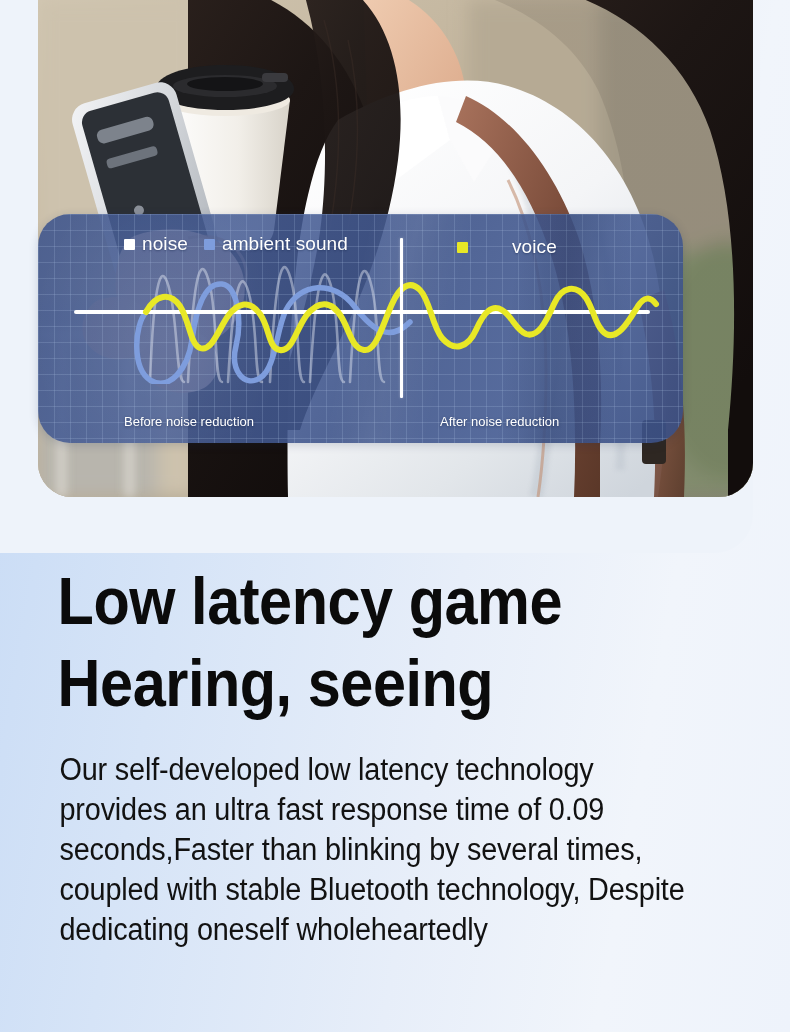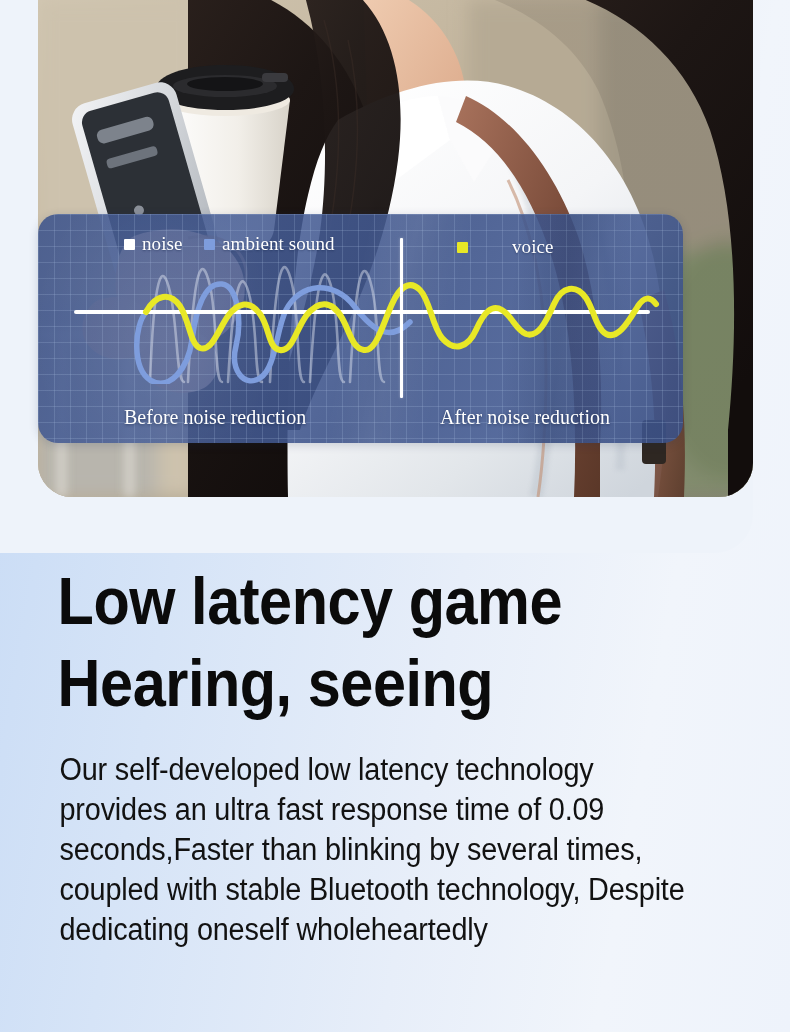--- a/index.html
+++ b/index.html
@@ -25,26 +25,25 @@
     border-bottom-left-radius:34px;
     border-bottom-right-radius:34px;
     overflow:hidden;
     background:#b9ac97;
   }
   .photo-card svg{display:block;width:715px;height:497px;}
 
   
   .overlay{
     position:absolute;left:38px;top:214px;width:645px;height:229px;
-    border-radius:20px;overflow:hidden;
+    border-radius:32px;overflow:hidden;
     background:
       linear-gradient(115deg, rgba(64,86,140,.90) 0%, rgba(70,93,150,.86) 30%,
                       rgba(62,84,138,.90) 55%, rgba(68,91,147,.88) 78%, rgba(58,79,132,.92) 100%);
     box-shadow:0 2px 10px rgba(30,45,80,.18);
-    font-family:Liberation Serif, serif;
   }
   .overlay .grid{
     position:absolute;inset:0;
     background-image:
       linear-gradient(rgba(170,192,226,.22) 1px, transparent 1px),
       linear-gradient(90deg, rgba(170,192,226,.22) 1px, transparent 1px);
     background-size:16px 16px;
   }
   .overlay .sheen{
     position:absolute;inset:0;
@@ -68,21 +67,21 @@
   .waves svg{display:block;width:645px;height:120px;}
 
   
   .split-line{
     position:absolute;left:362px;top:24px;width:3px;height:160px;
     background:#ffffff;border-radius:1px;box-shadow:0 0 3px rgba(255,255,255,.35);
   }
 
   
   .caption{
-    position:absolute;bottom:14px;color:#ffffff;font-size:20px;
+    position:absolute;bottom:14px;color:#ffffff;font-size:13px;
     text-shadow:0 1px 3px rgba(18,32,65,.55);white-space:nowrap;
   }
   .cap-before{left:86px;}
   .cap-after{left:386px;padding-left:16px;}
 
   
   .content{position:absolute;left:0;top:560px;width:650px;}
   .headline{
     margin:0;padding:0 0 0 64px;
     font-family:"Liberation Sans Narrow","Liberation Sans",sans-serif;

